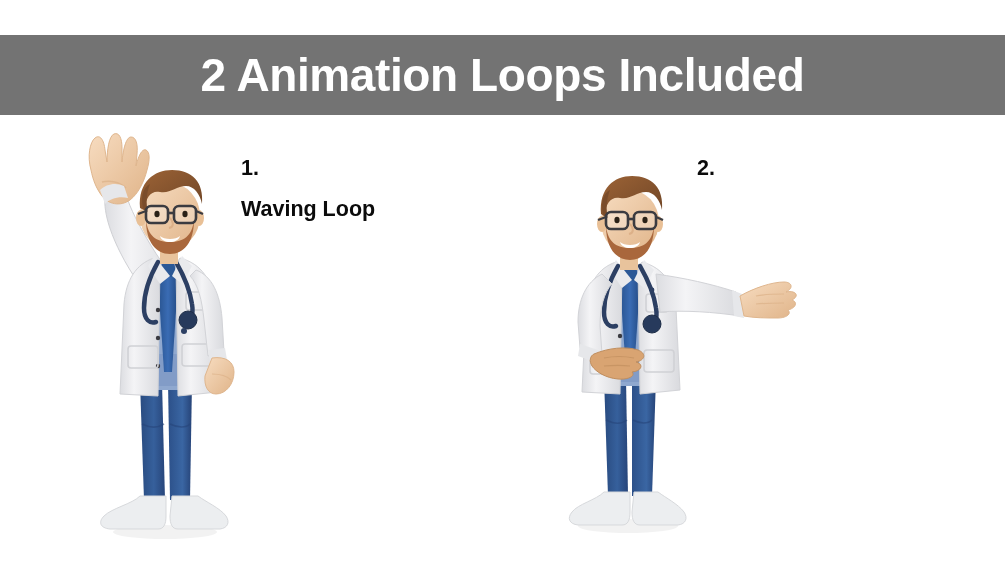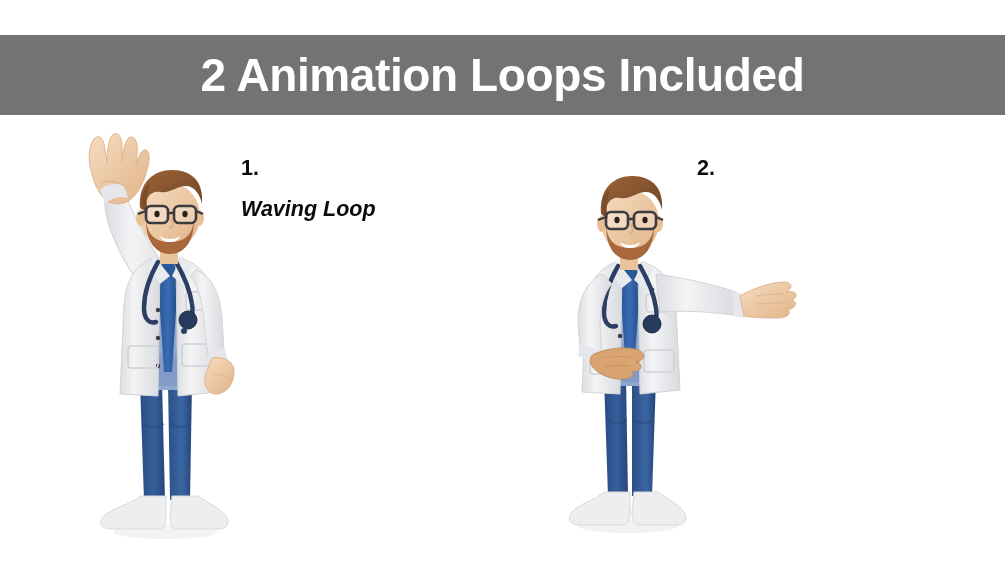--- a/index.html
+++ b/index.html
@@ -43,21 +43,21 @@
   
   .item-label {
     position: absolute;
     color: #0b0b0b;
     font-weight: bold;
     font-size: 21.5px;
     line-height: 41px;
     white-space: nowrap;
   }
   .item-label .num { display: block; }
-  .item-label .name { display: block; font-style: italic; }
+  .item-label .name { display: block; }
 
   #label-1 { left: 241px; top: 148px; }
   #label-2 { left: 697px; top: 148px; }
 
   
   .character {
     position: absolute;
   }
   #character-1 { left: 62px; top: 124px; width: 200px; height: 420px; }
   #character-2 { left: 560px; top: 166px; width: 240px; height: 372px; }

